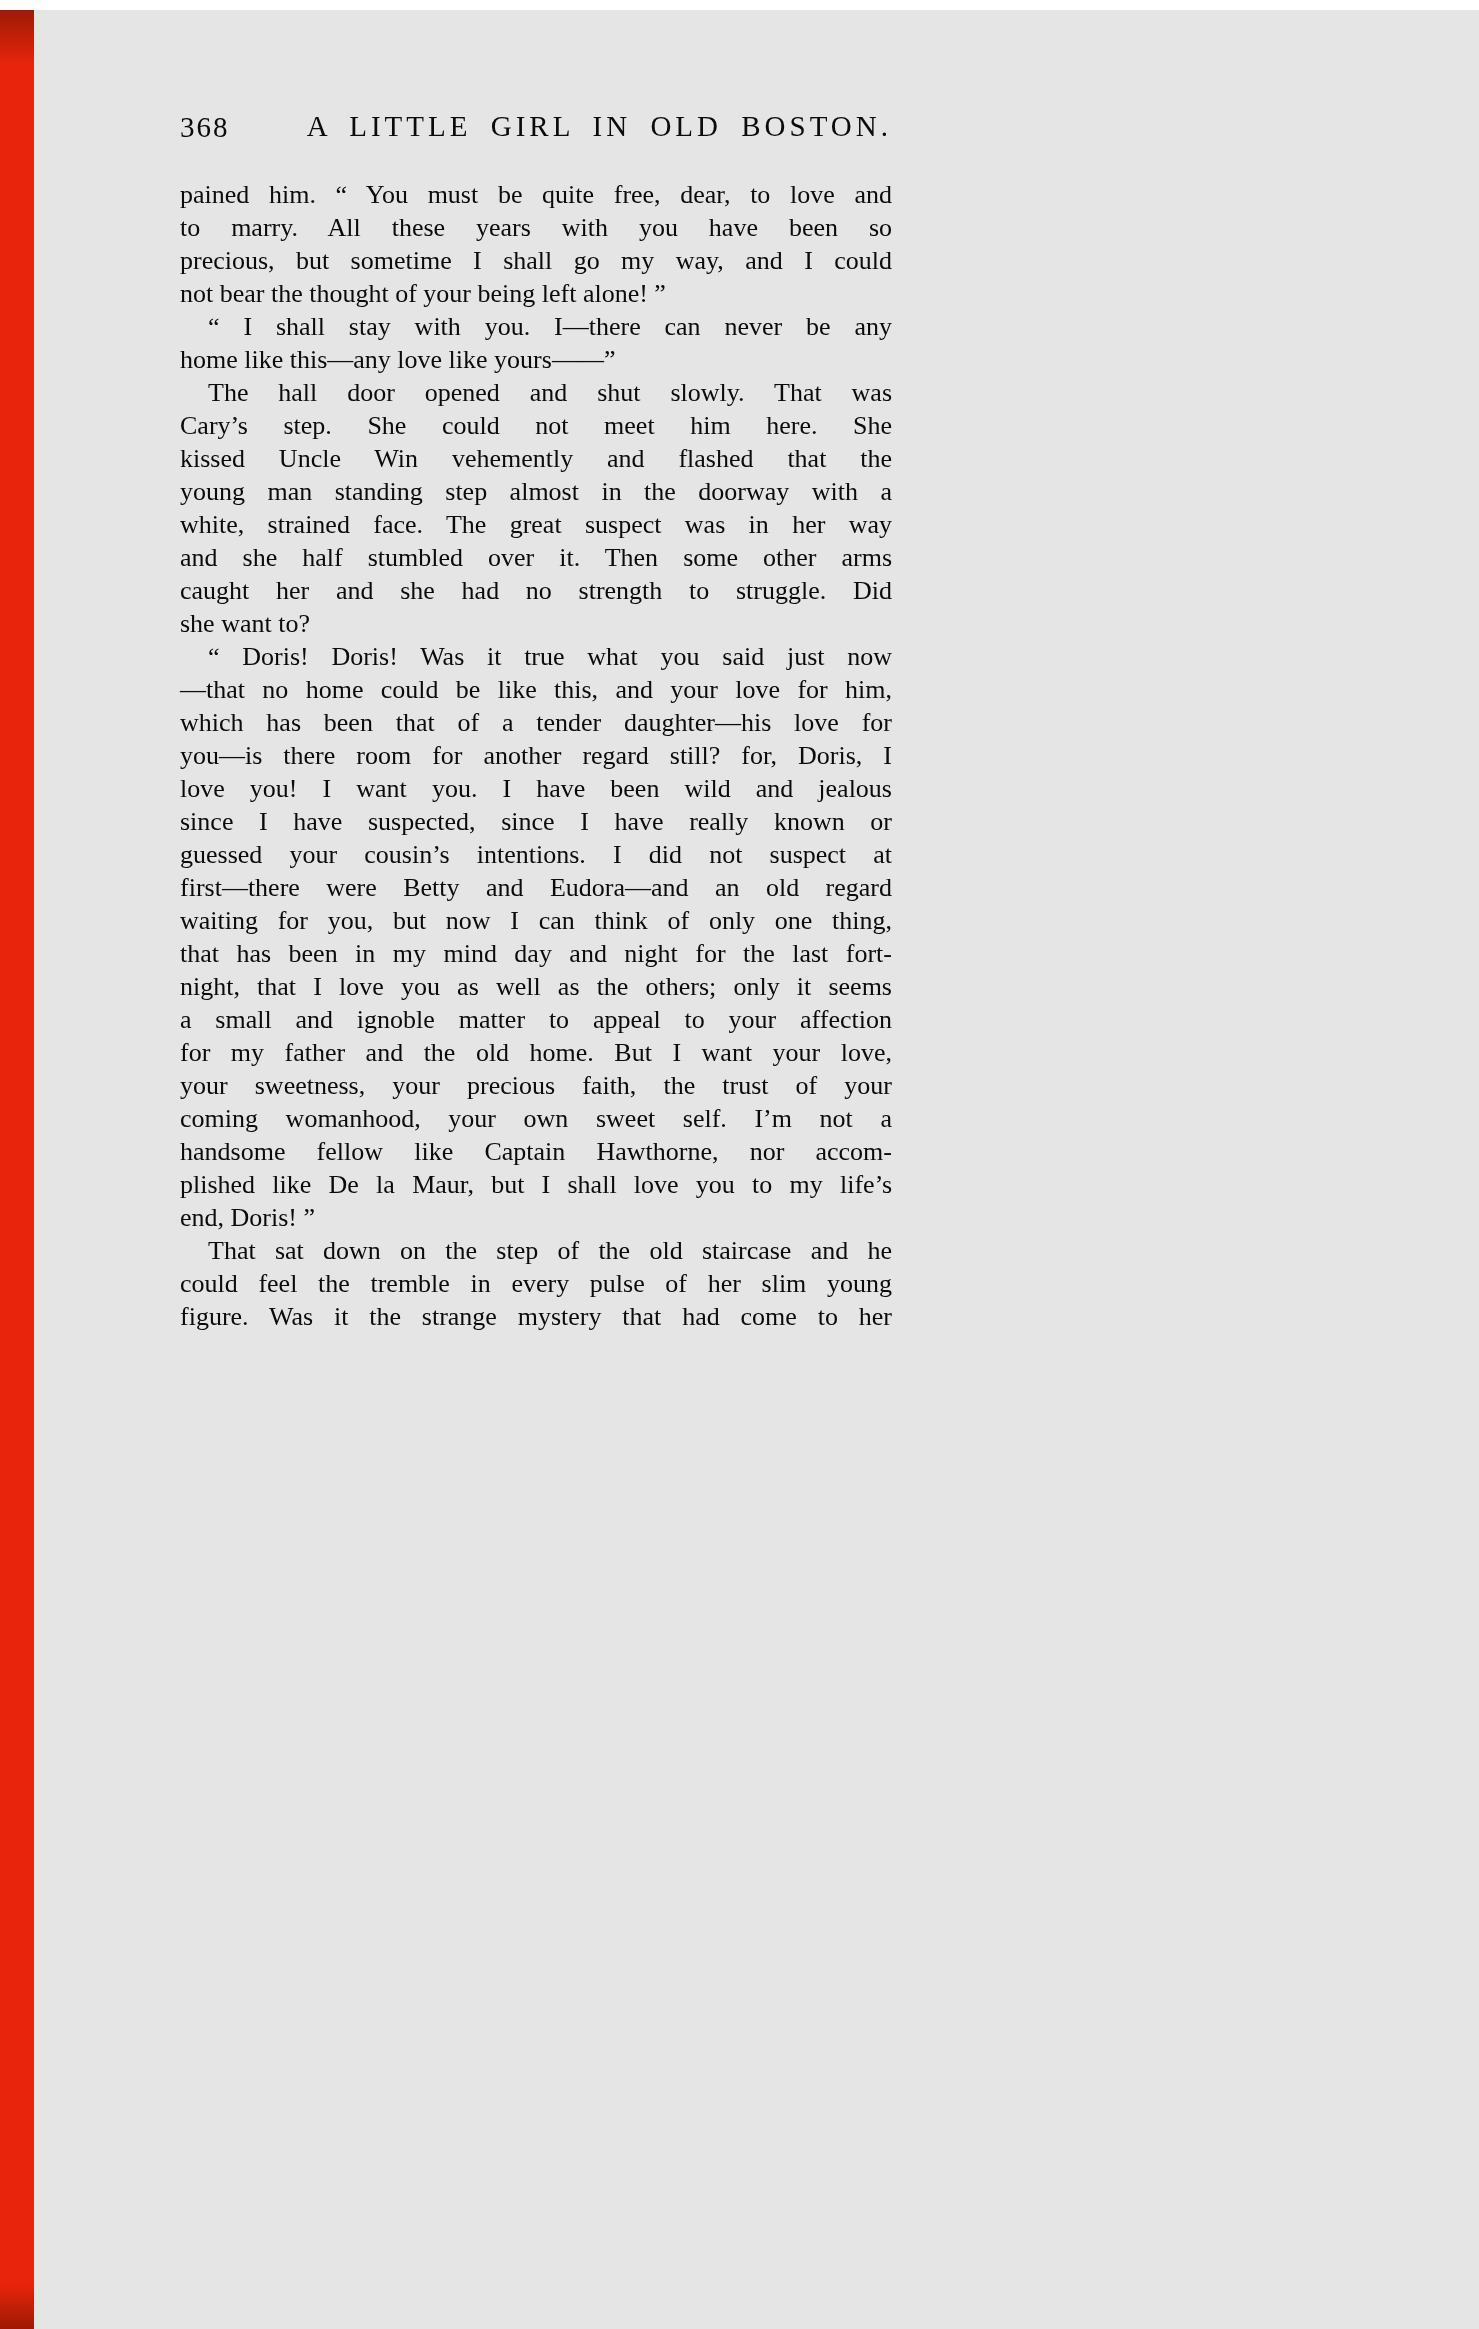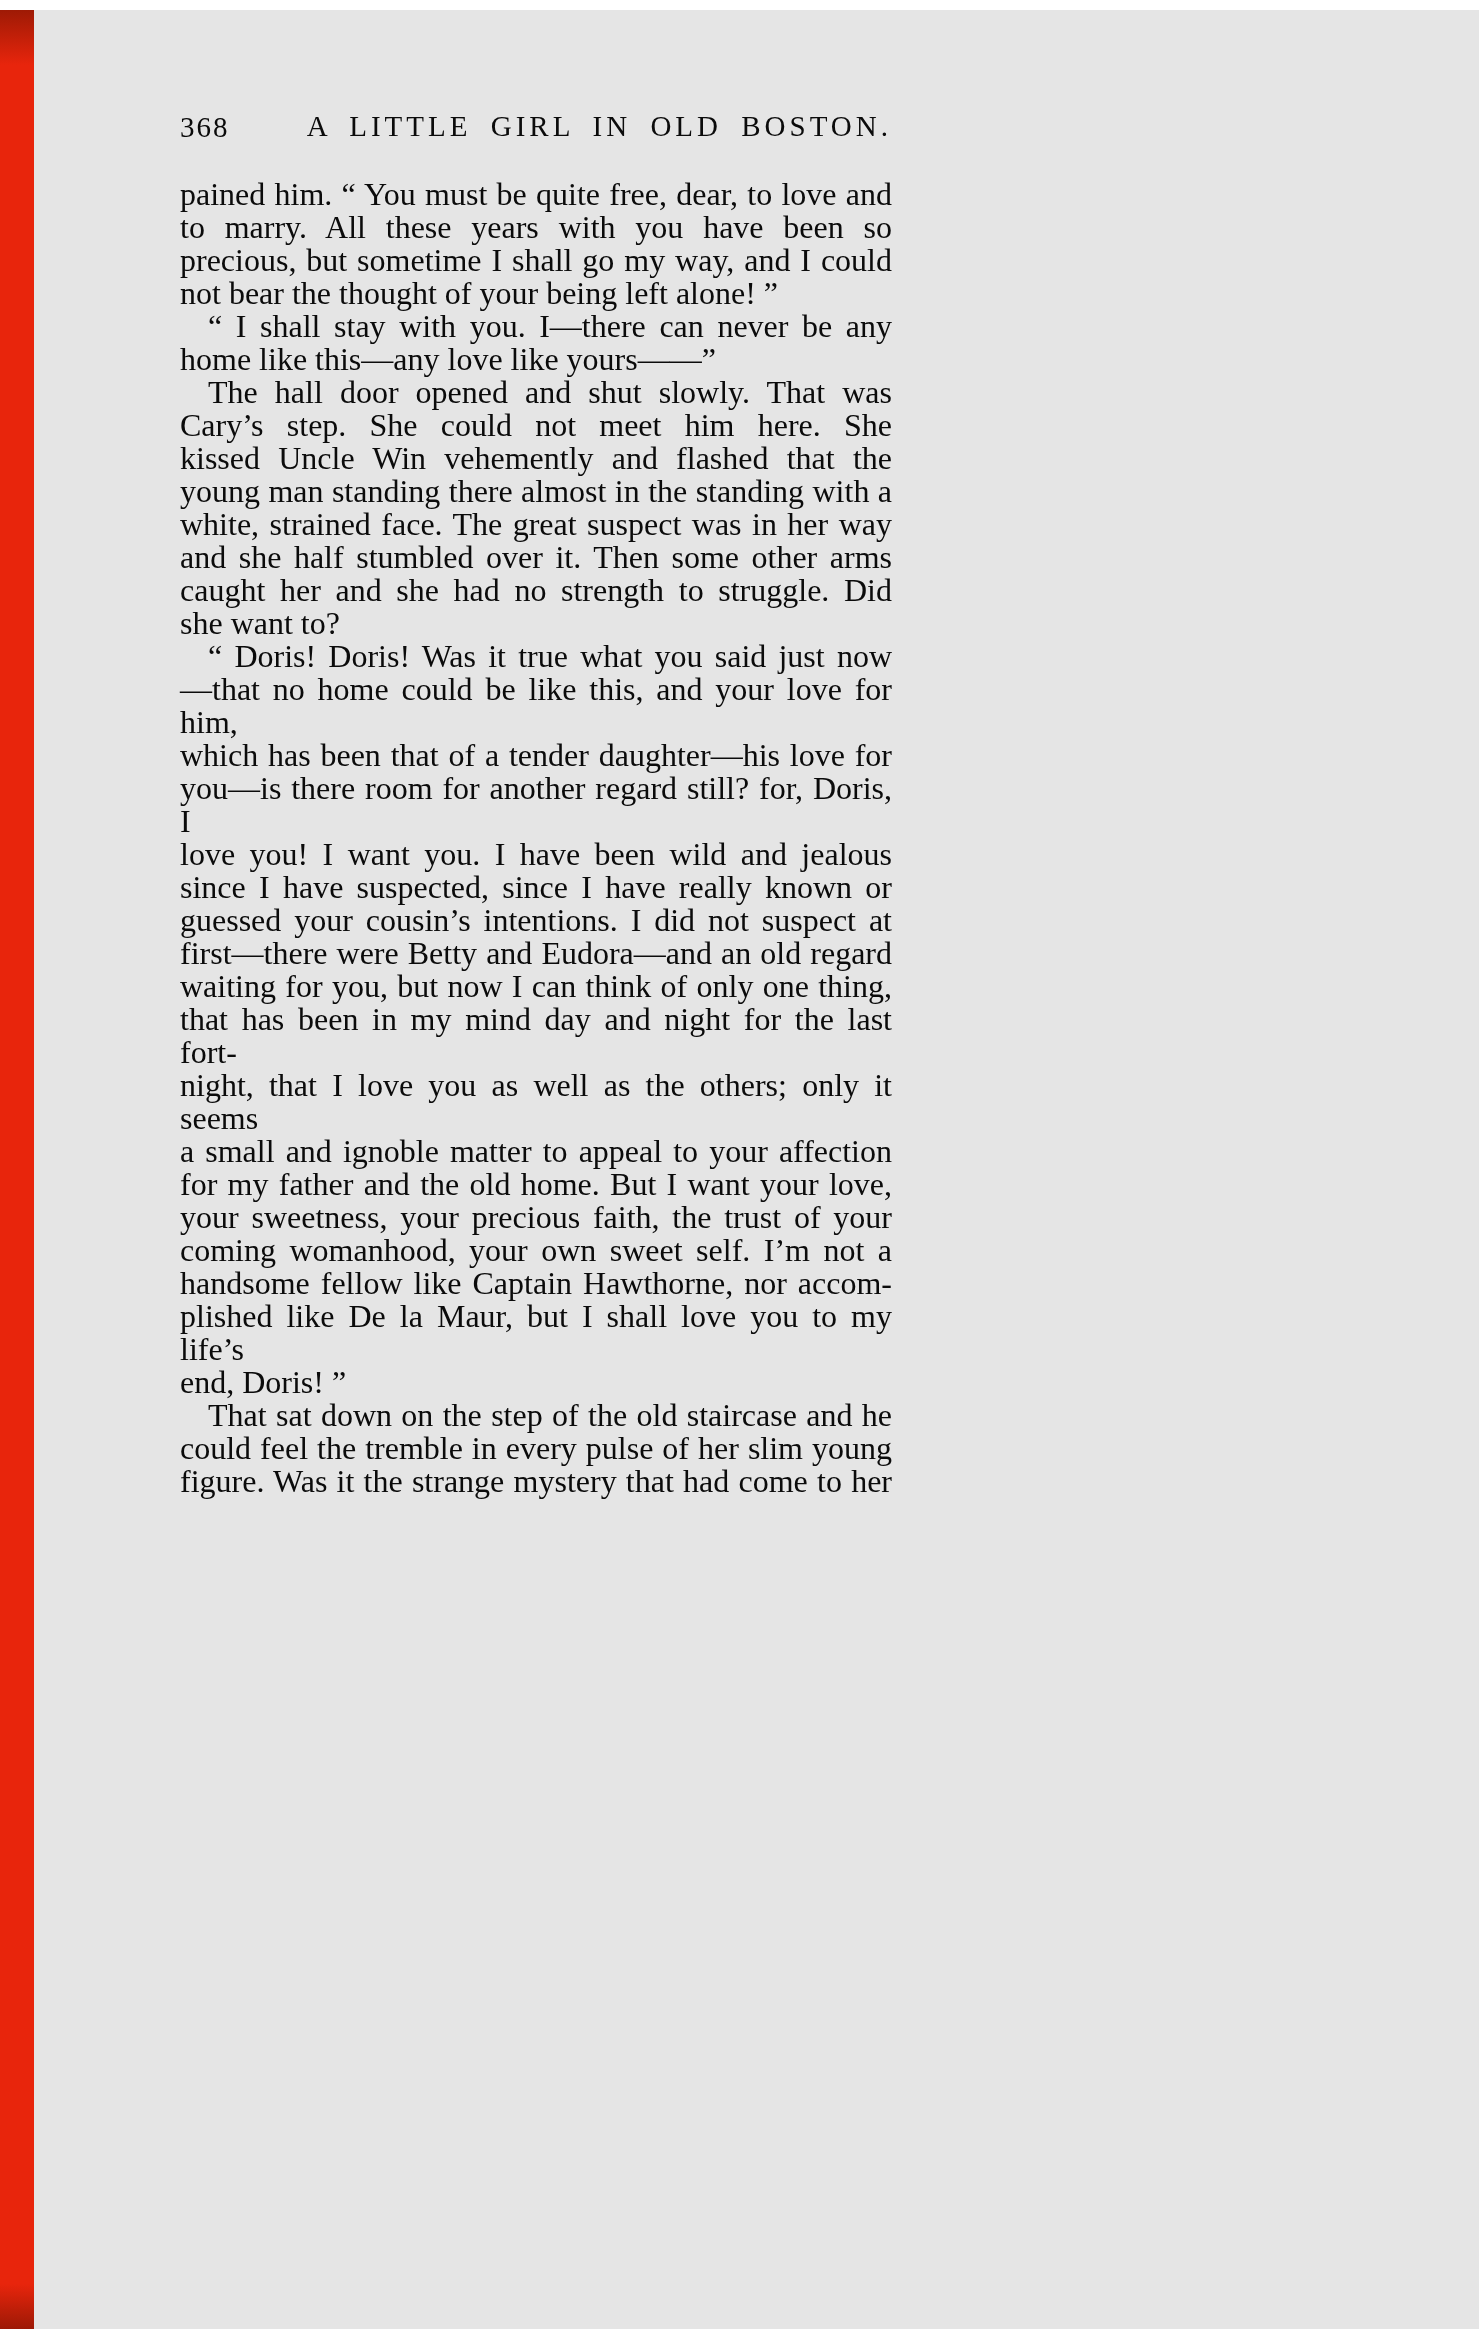--- a/index.html
+++ b/index.html
@@ -46,21 +46,21 @@
   }
   .title {
     margin-left: 85px;
     text-align: right;
     font-size: 29px;
     letter-spacing: 4px;
     word-spacing: 8px;
     white-space: nowrap;
   }
   .text {
-    font-size: 32px;
+    font-size: 26px;
     line-height: 33px;
   }
   .line {
     text-align: justify;
     text-align-last: justify;
   }
   .line.end {
     text-align-last: left;
   }
   .line.indent {
@@ -80,21 +80,21 @@
     <div class="text" id="text">
         <div class="line">pained him.  “ You must be quite free, dear, to love and</div>
         <div class="line">to marry.  All these years with you have been so</div>
         <div class="line">precious, but sometime I shall go my way, and I could</div>
         <div class="line end">not bear the thought of your being left alone! ”</div>
         <div class="line indent">“ I shall stay with you.  I—there can never be any</div>
         <div class="line end">home like this—any love like yours——”</div>
         <div class="line indent">The hall door opened and shut slowly.  That was</div>
         <div class="line">Cary’s step.  She could not meet him here.  She</div>
         <div class="line">kissed Uncle Win vehemently and flashed that the</div>
-        <div class="line">young man standing there almost in the standing with a</div>
+        <div class="line">young man standing step almost in the doorway with a</div>
         <div class="line">white, strained face.  The great suspect was in her way</div>
         <div class="line">and she half stumbled over it.  Then some other arms</div>
         <div class="line">caught her and she had no strength to struggle.  Did</div>
         <div class="line end">she want to?</div>
         <div class="line indent">“ Doris!  Doris!  Was it true what you said just now</div>
         <div class="line">—that no home could be like this, and your love for him,</div>
         <div class="line">which has been that of a tender daughter—his love for</div>
         <div class="line">you—is there room for another regard still? for, Doris, I</div>
         <div class="line">love you!  I want you.  I have been wild and jealous</div>
         <div class="line">since I have suspected, since I have really known or</div>

